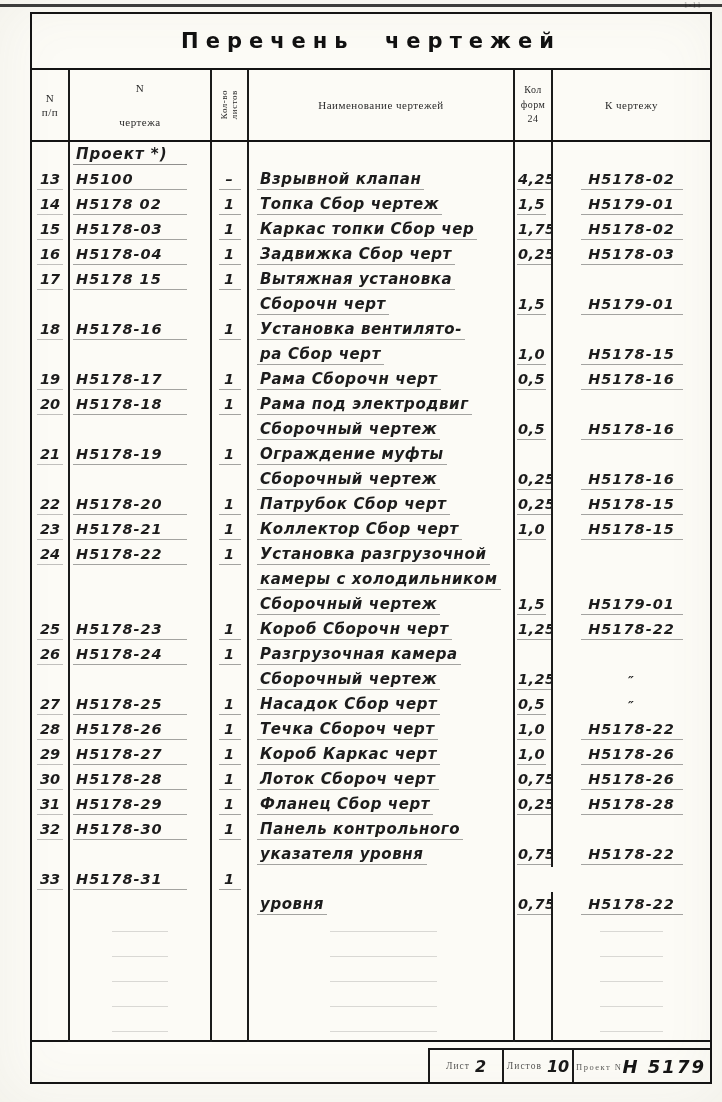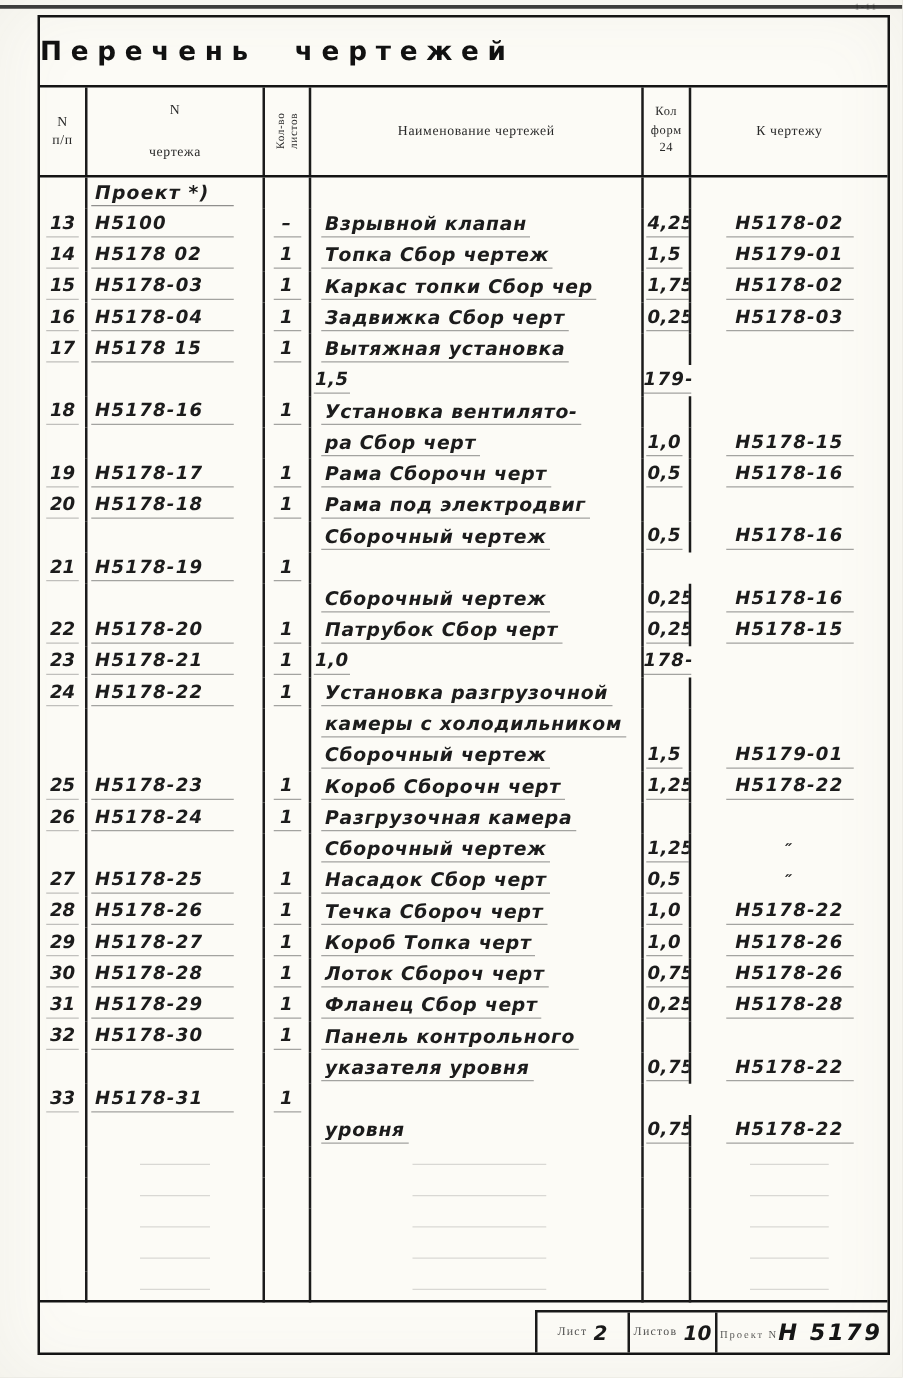--- a/index.html
+++ b/index.html
@@ -14,21 +14,21 @@
   .corner-mark { position:absolute; top:1px; right:20px; font-size:8px; color:rgba(0,0,0,.35); letter-spacing:1px; }
 
   .frame {
     position:absolute; left:30px; top:12px; width:682px; height:1072px;
     border:2px solid #141414; box-sizing:border-box;
     display:flex; flex-direction:column;
   }
 
   .title-box {
     height:56px; border-bottom:2px solid #141414; box-sizing:border-box;
-    display:flex; align-items:center; 
+    display:flex; align-items:center; justify-content:center;
   }
   .doc-title {
     font-family:"DejaVu Sans", sans-serif; font-weight:bold;
     font-size:21px; letter-spacing:7px; word-spacing:16px; color:#111;
   }
 
   .hdr-row {
     height:72px; box-sizing:border-box; border-bottom:2px solid #141414;
     display:grid; grid-template-columns:38px 142px 37px 266px 38px 1fr;
   }
@@ -243,20 +243,23 @@
           <div class="c c-name">
             <span class="hw">Вытяжная установка</span>
           </div>
           <div class="c c-fmt"></div>
           <div class="c c-ref"></div>
         </div>
         <div class="line">
           <div class="c c-n"></div>
           <div class="c c-no"></div>
           <div class="c c-qty"></div>
+          <div class="c c-name">
+            <span class="hw">Сборочн черт</span>
+          </div>
           <div class="c c-fmt">
             <span class="hw">1,5</span>
           </div>
           <div class="c c-ref">
             <span class="hw">Н5179-01</span>
           </div>
         </div>
         <div class="line">
           <div class="c c-n">
             <span class="hw">18</span>
@@ -340,20 +343,23 @@
         <div class="line">
           <div class="c c-n">
             <span class="hw">21</span>
           </div>
           <div class="c c-no">
             <span class="hw">Н5178-19</span>
           </div>
           <div class="c c-qty">
             <span class="hw">1</span>
           </div>
+          <div class="c c-name">
+            <span class="hw">Ограждение муфты</span>
+          </div>
           <div class="c c-fmt"></div>
           <div class="c c-ref"></div>
         </div>
         <div class="line">
           <div class="c c-n"></div>
           <div class="c c-no"></div>
           <div class="c c-qty"></div>
           <div class="c c-name">
             <span class="hw">Сборочный чертеж</span>
           </div>
@@ -387,20 +393,23 @@
         <div class="line">
           <div class="c c-n">
             <span class="hw">23</span>
           </div>
           <div class="c c-no">
             <span class="hw">Н5178-21</span>
           </div>
           <div class="c c-qty">
             <span class="hw">1</span>
           </div>
+          <div class="c c-name">
+            <span class="hw">Коллектор Сбор черт</span>
+          </div>
           <div class="c c-fmt">
             <span class="hw">1,0</span>
           </div>
           <div class="c c-ref">
             <span class="hw">Н5178-15</span>
           </div>
         </div>
         <div class="line">
           <div class="c c-n">
             <span class="hw">24</span>
@@ -535,21 +544,21 @@
           <div class="c c-n">
             <span class="hw">29</span>
           </div>
           <div class="c c-no">
             <span class="hw">Н5178-27</span>
           </div>
           <div class="c c-qty">
             <span class="hw">1</span>
           </div>
           <div class="c c-name">
-            <span class="hw">Короб Топка черт</span>
+            <span class="hw">Короб Каркас черт</span>
           </div>
           <div class="c c-fmt">
             <span class="hw">1,0</span>
           </div>
           <div class="c c-ref">
             <span class="hw">Н5178-26</span>
           </div>
         </div>
         <div class="line">
           <div class="c c-n">

